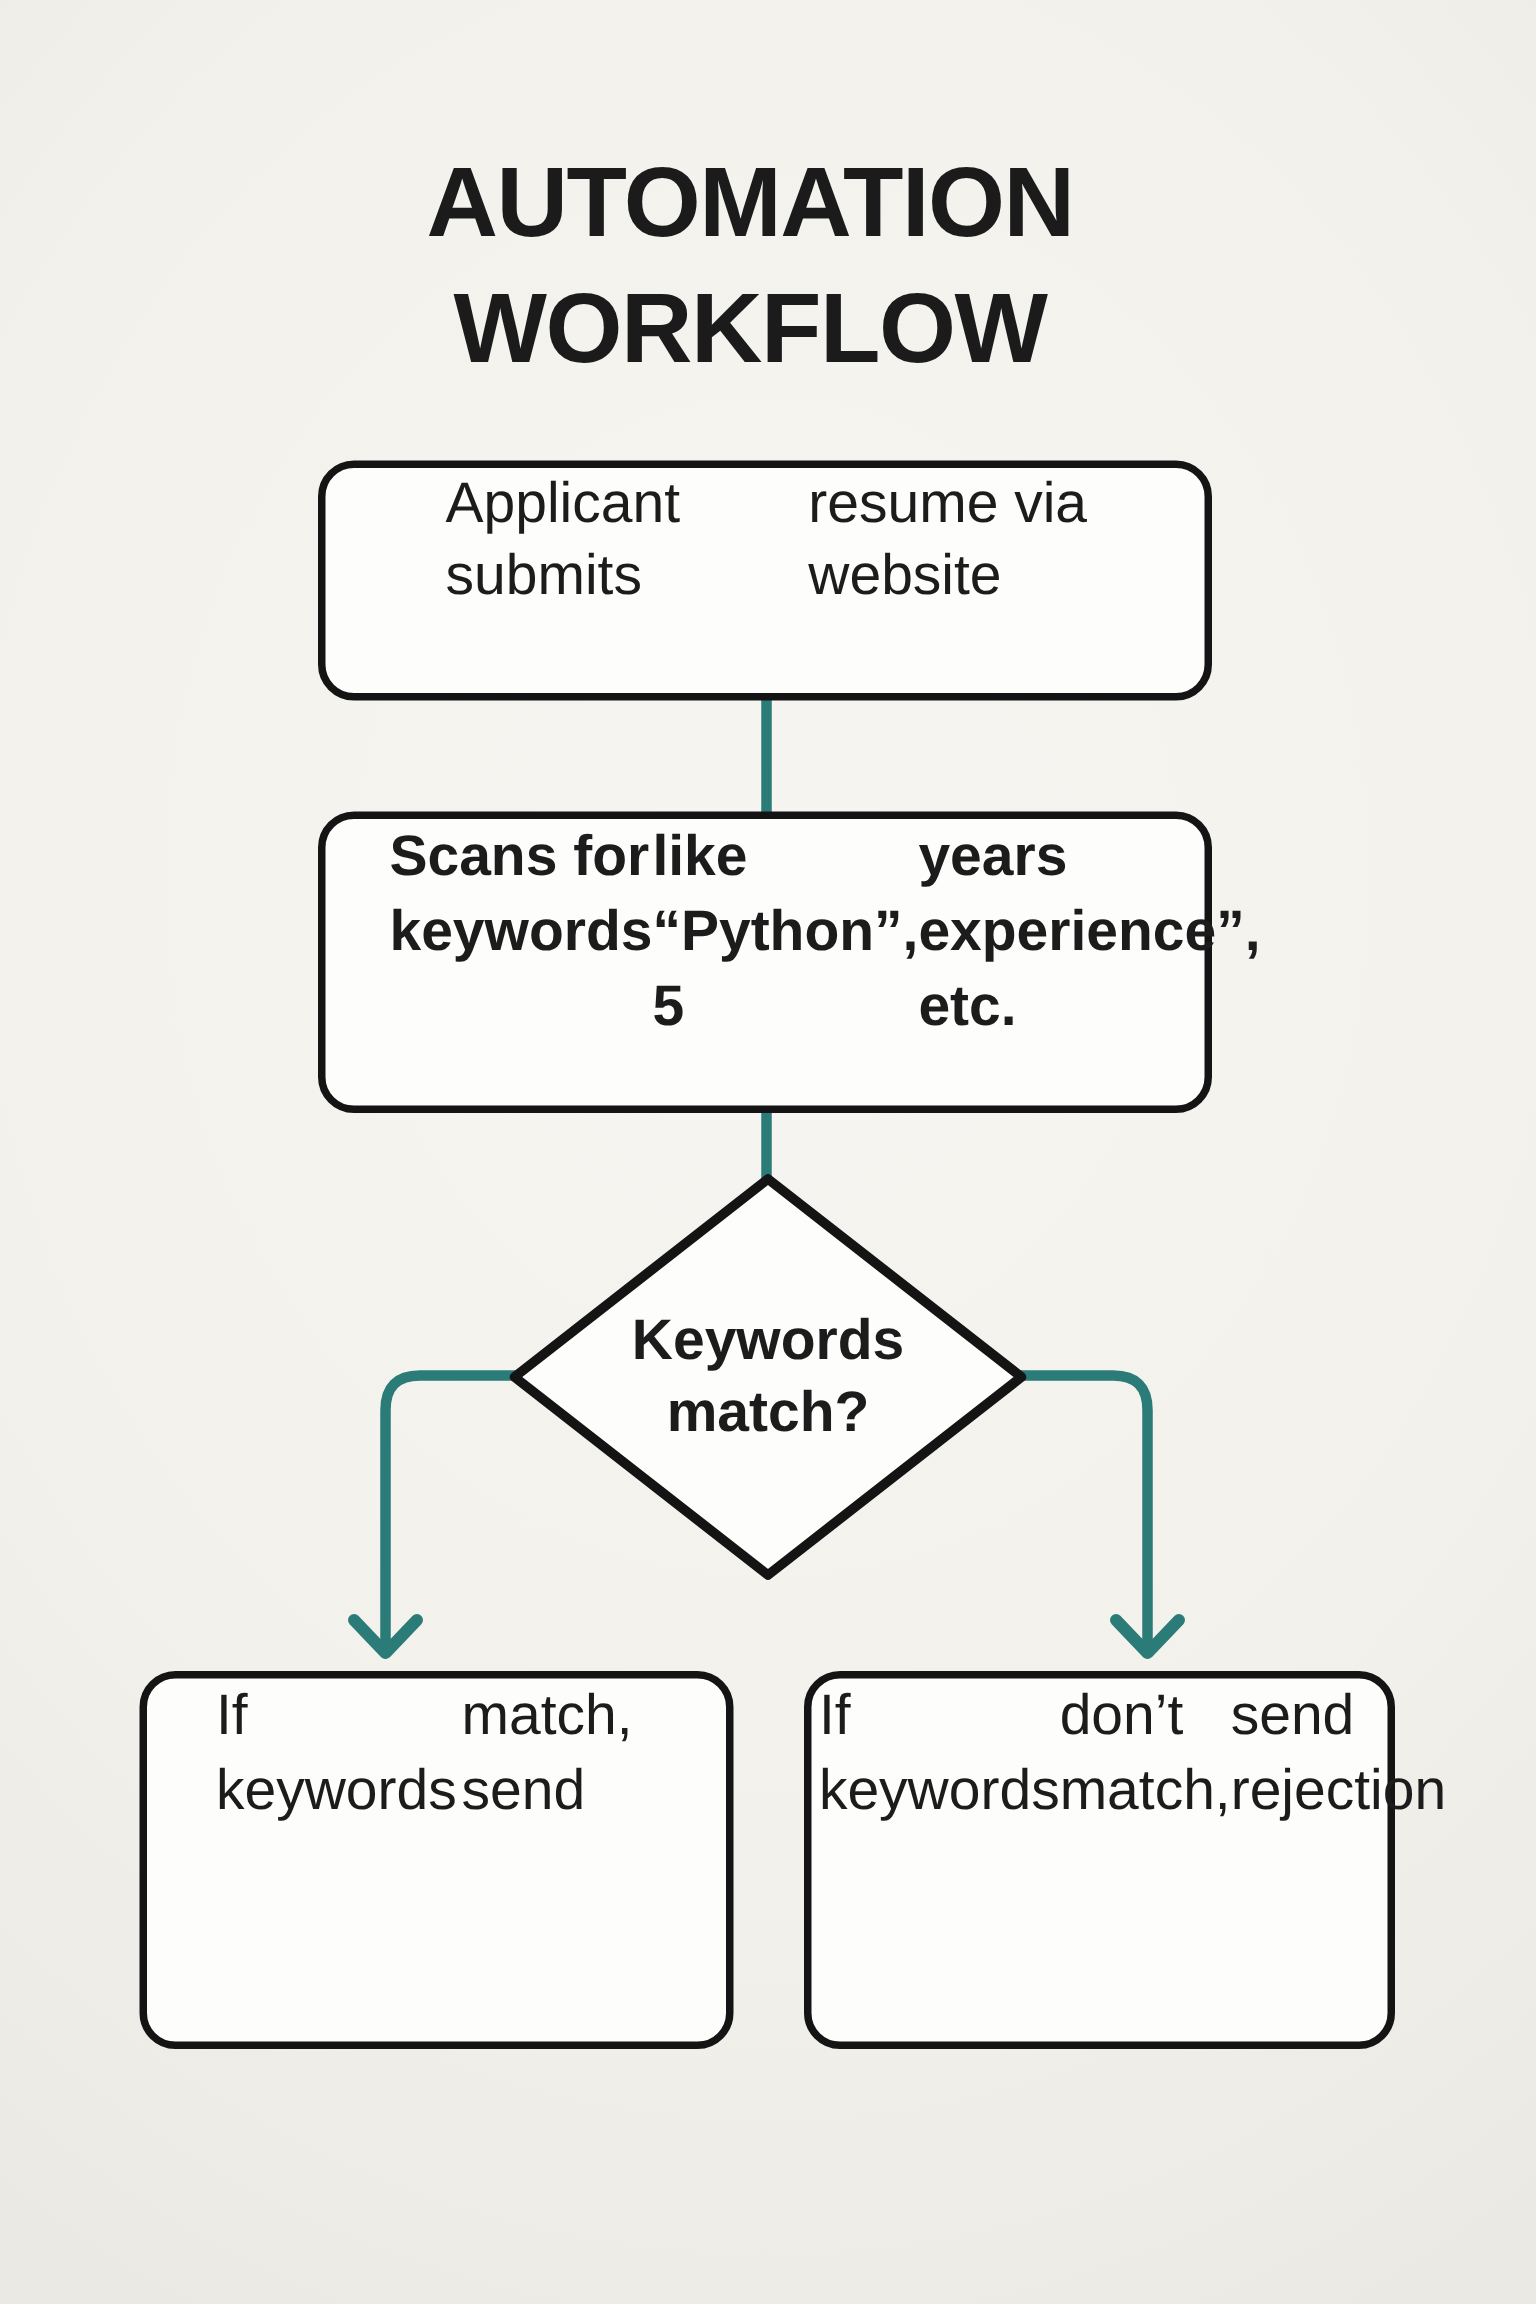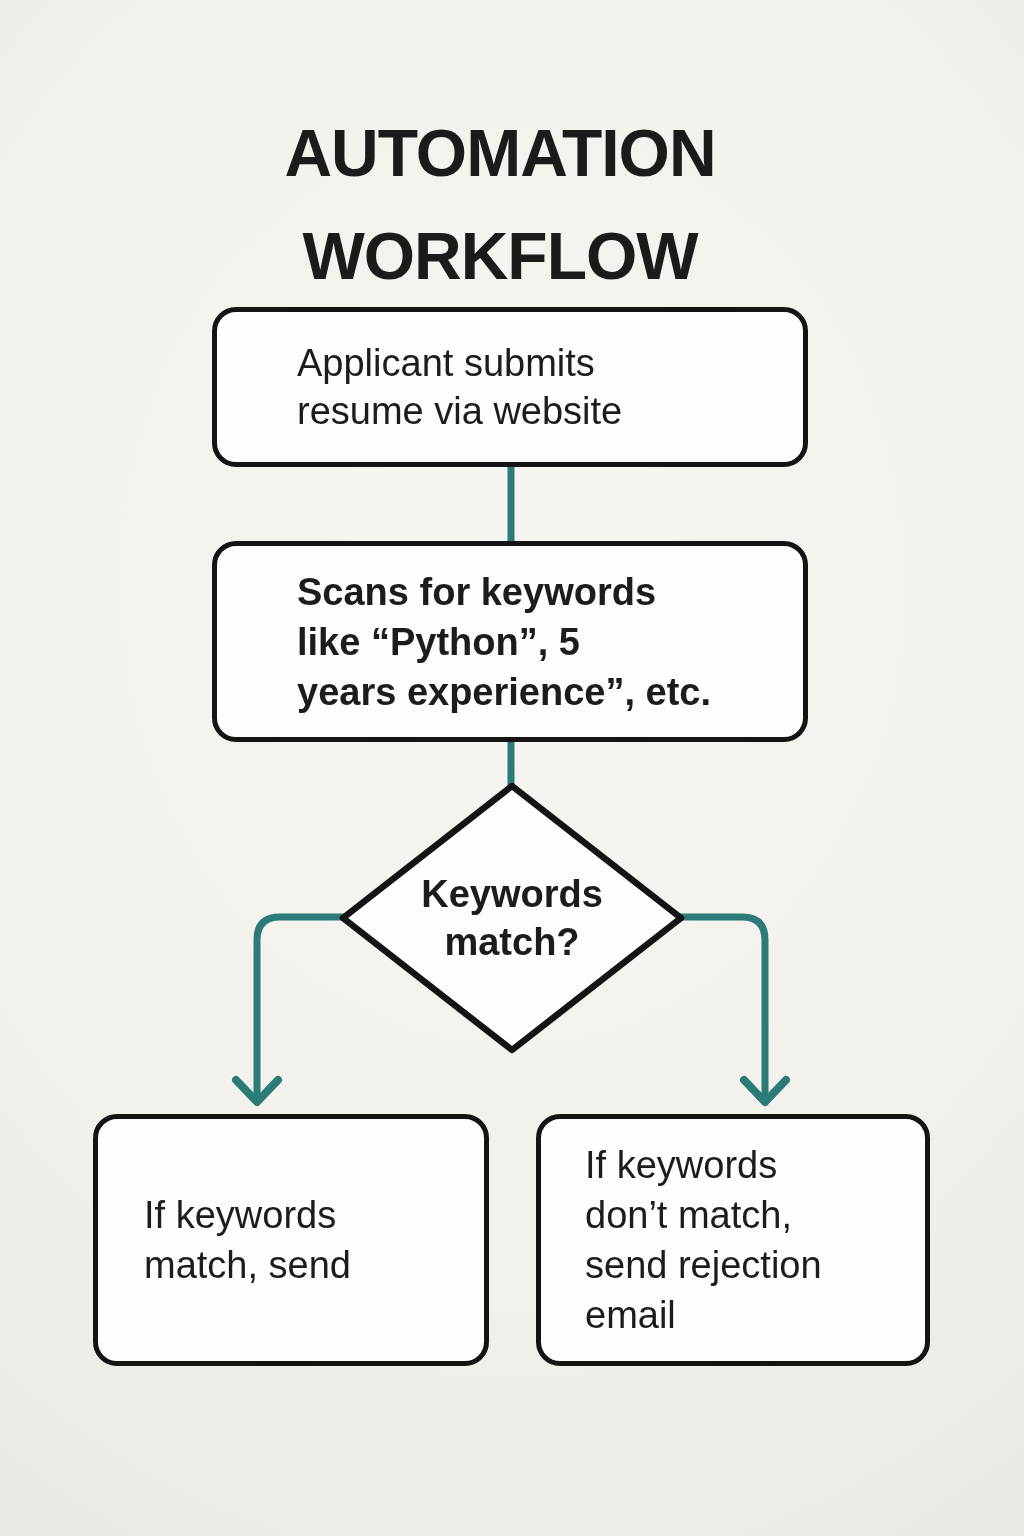--- a/index.html
+++ b/index.html
@@ -28,21 +28,21 @@
     top: 92px;
     left: 0;
     width: 1000px;
     text-align: center;
     font-size: 66px;
     line-height: 84px;
     font-weight: 800;
     letter-spacing: -1px;
     color: #1b1b1b;
   }
-  .title span { display: block; margin-top: 19px; }
+  .title span { display: block; }
 
   .connector-layer {
     position: absolute;
     left: 0; top: 0;
     width: 1024px; height: 1536px;
   }
   .connector-layer path.line {
     fill: none;
     stroke: var(--connector);
     stroke-width: 7;
@@ -60,21 +60,21 @@
     stroke-width: 6.5;
     stroke-linejoin: round;
   }
 
   .node {
     position: absolute;
     background: var(--node-fill);
     border: 5px solid var(--node-border);
     border-radius: 24px;
     display: flex;
-    flex-direction: column;
+    flex-direction: row;
     justify-content: center;
     font-size: 38px;
     line-height: 50px;
     color: var(--text);
   }
   .node span { display: block; }
 
   .node-start  { left: 212px; top: 307px;  width: 596px; height: 160px; padding-left: 80px; line-height: 48px; }
   .node-scan   { left: 212px; top: 541px;  width: 596px; height: 201px; padding-left: 80px; font-weight: bold; }
   .node-match  { left: 93px;  top: 1114px; width: 396px; height: 252px; padding-left: 46px; }
@@ -131,16 +131,15 @@
 
   <div class="node node-match">
     <span>If keywords</span>
     <span>match, send</span>
   </div>
 
   <div class="node node-reject">
     <span>If keywords</span>
     <span>don’t match,</span>
     <span>send rejection</span>
-    <span>email</span>
   </div>
 
 </div>
 
 </body></html>

